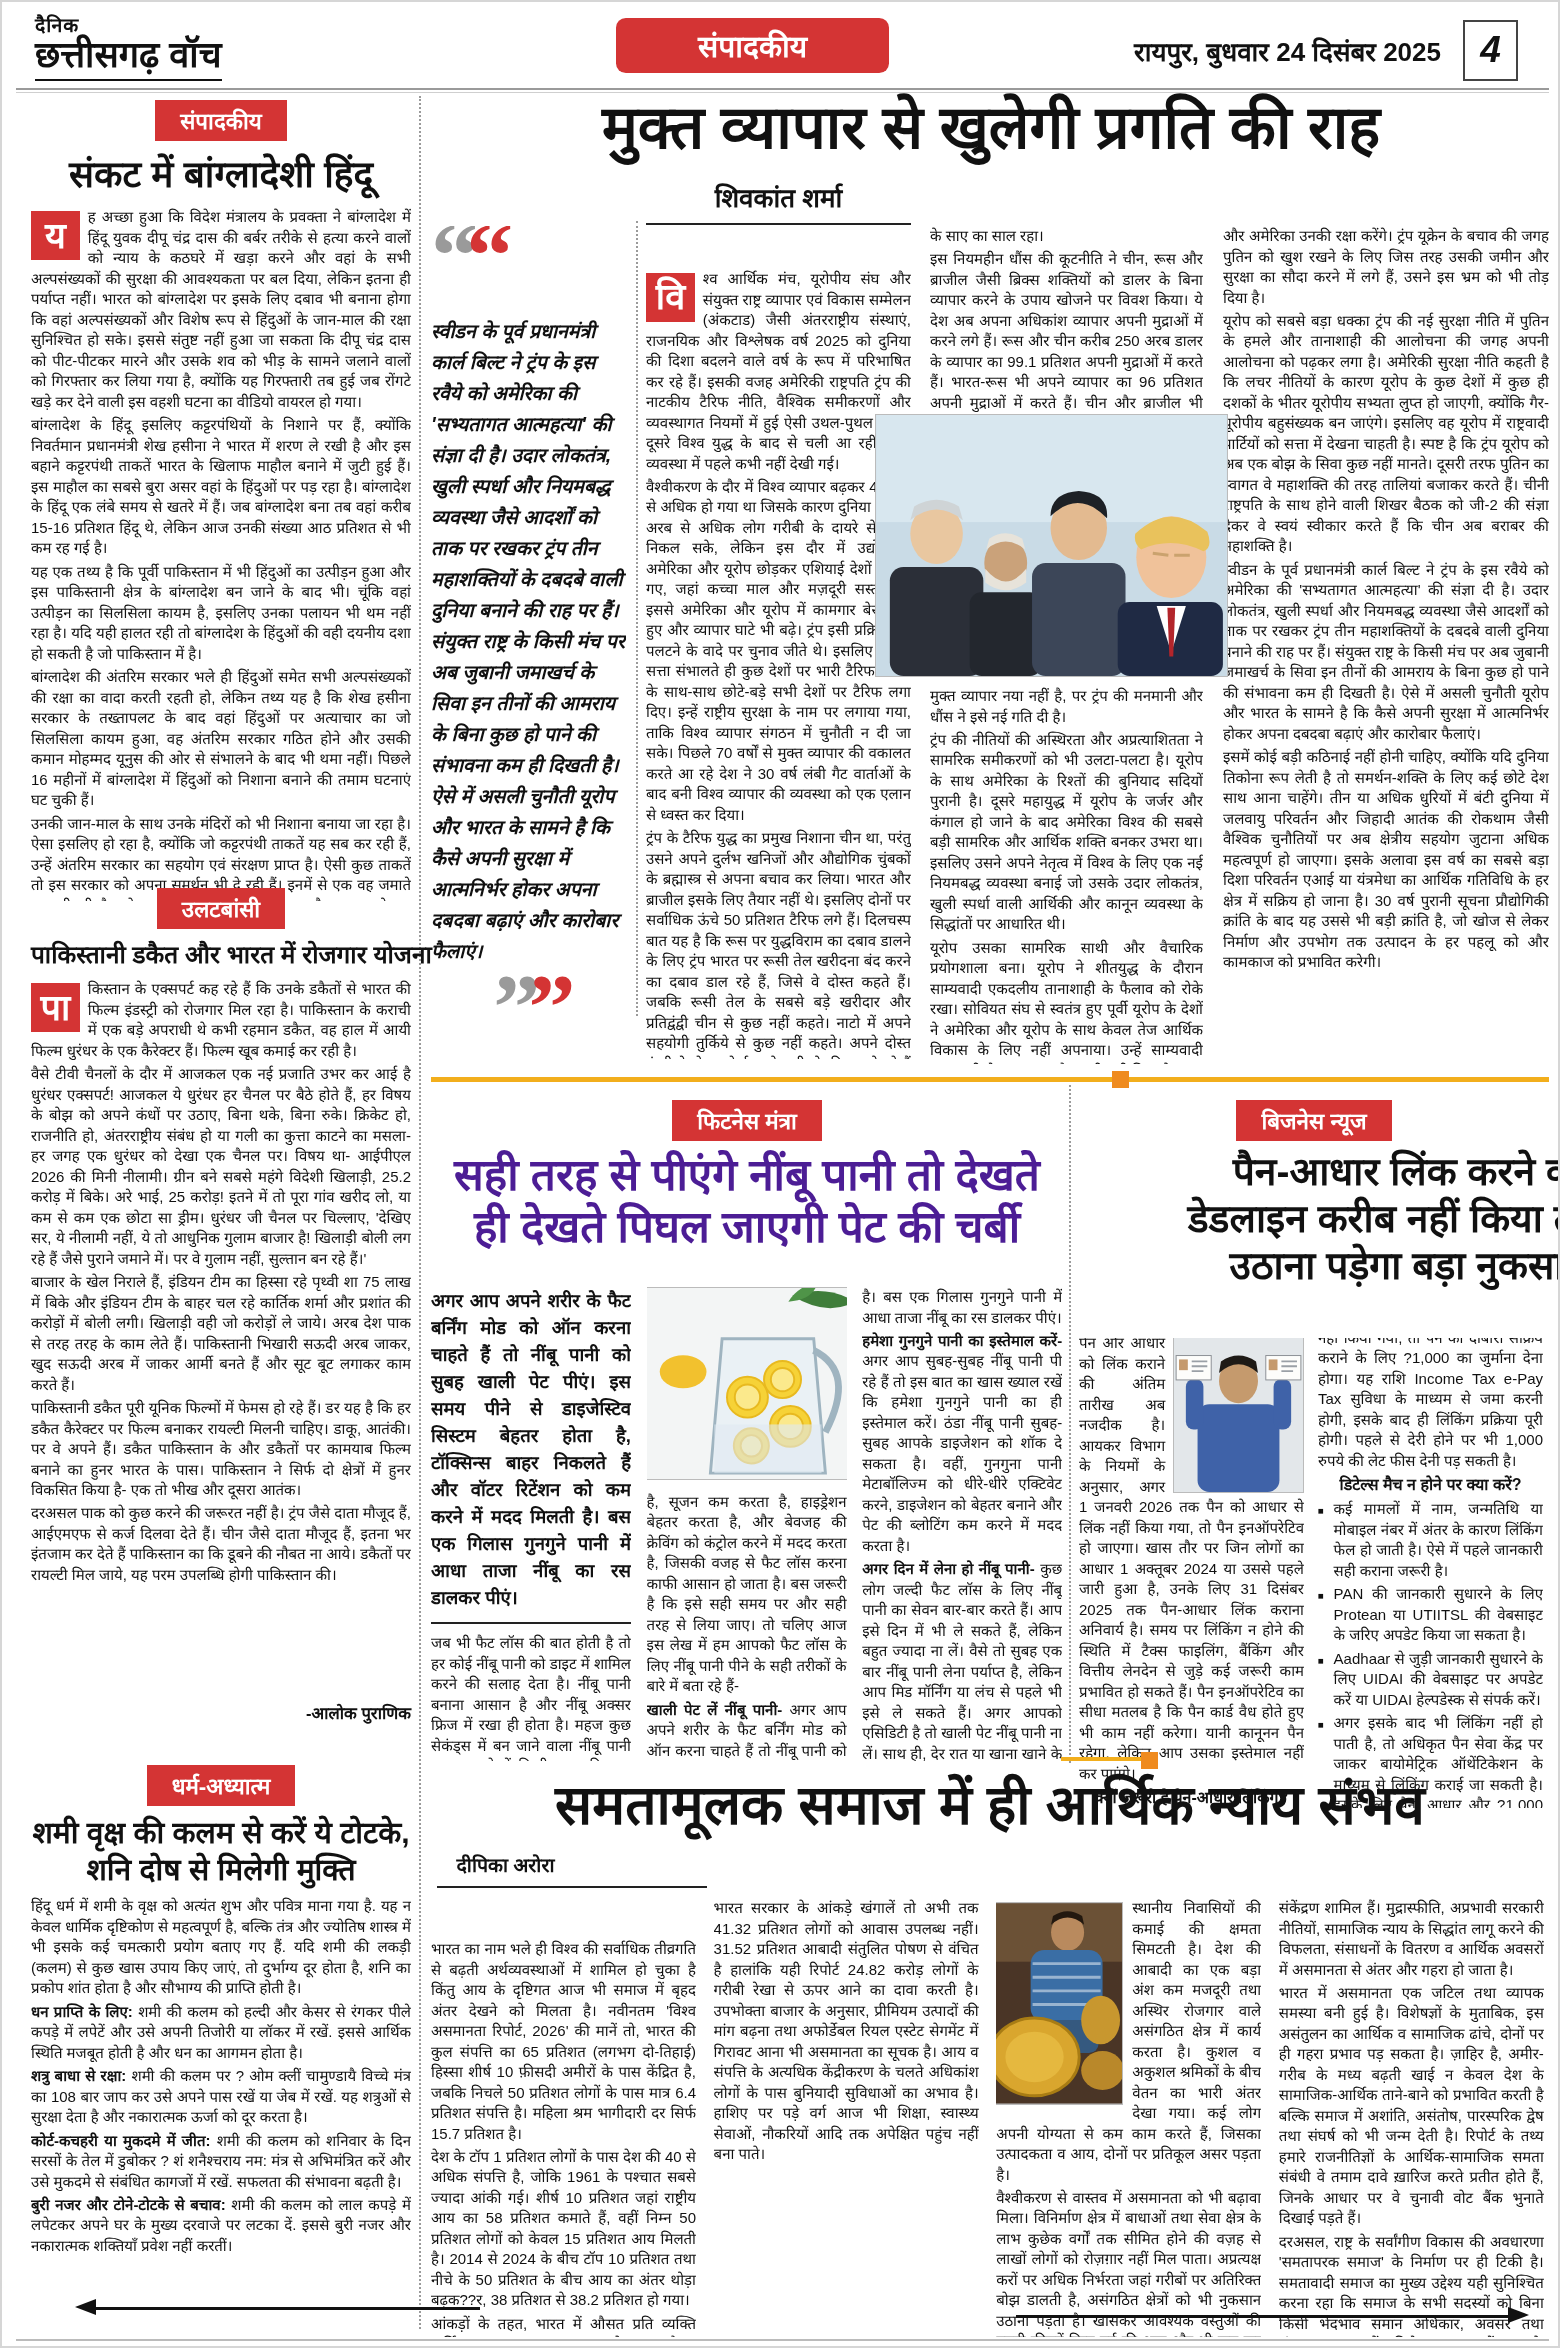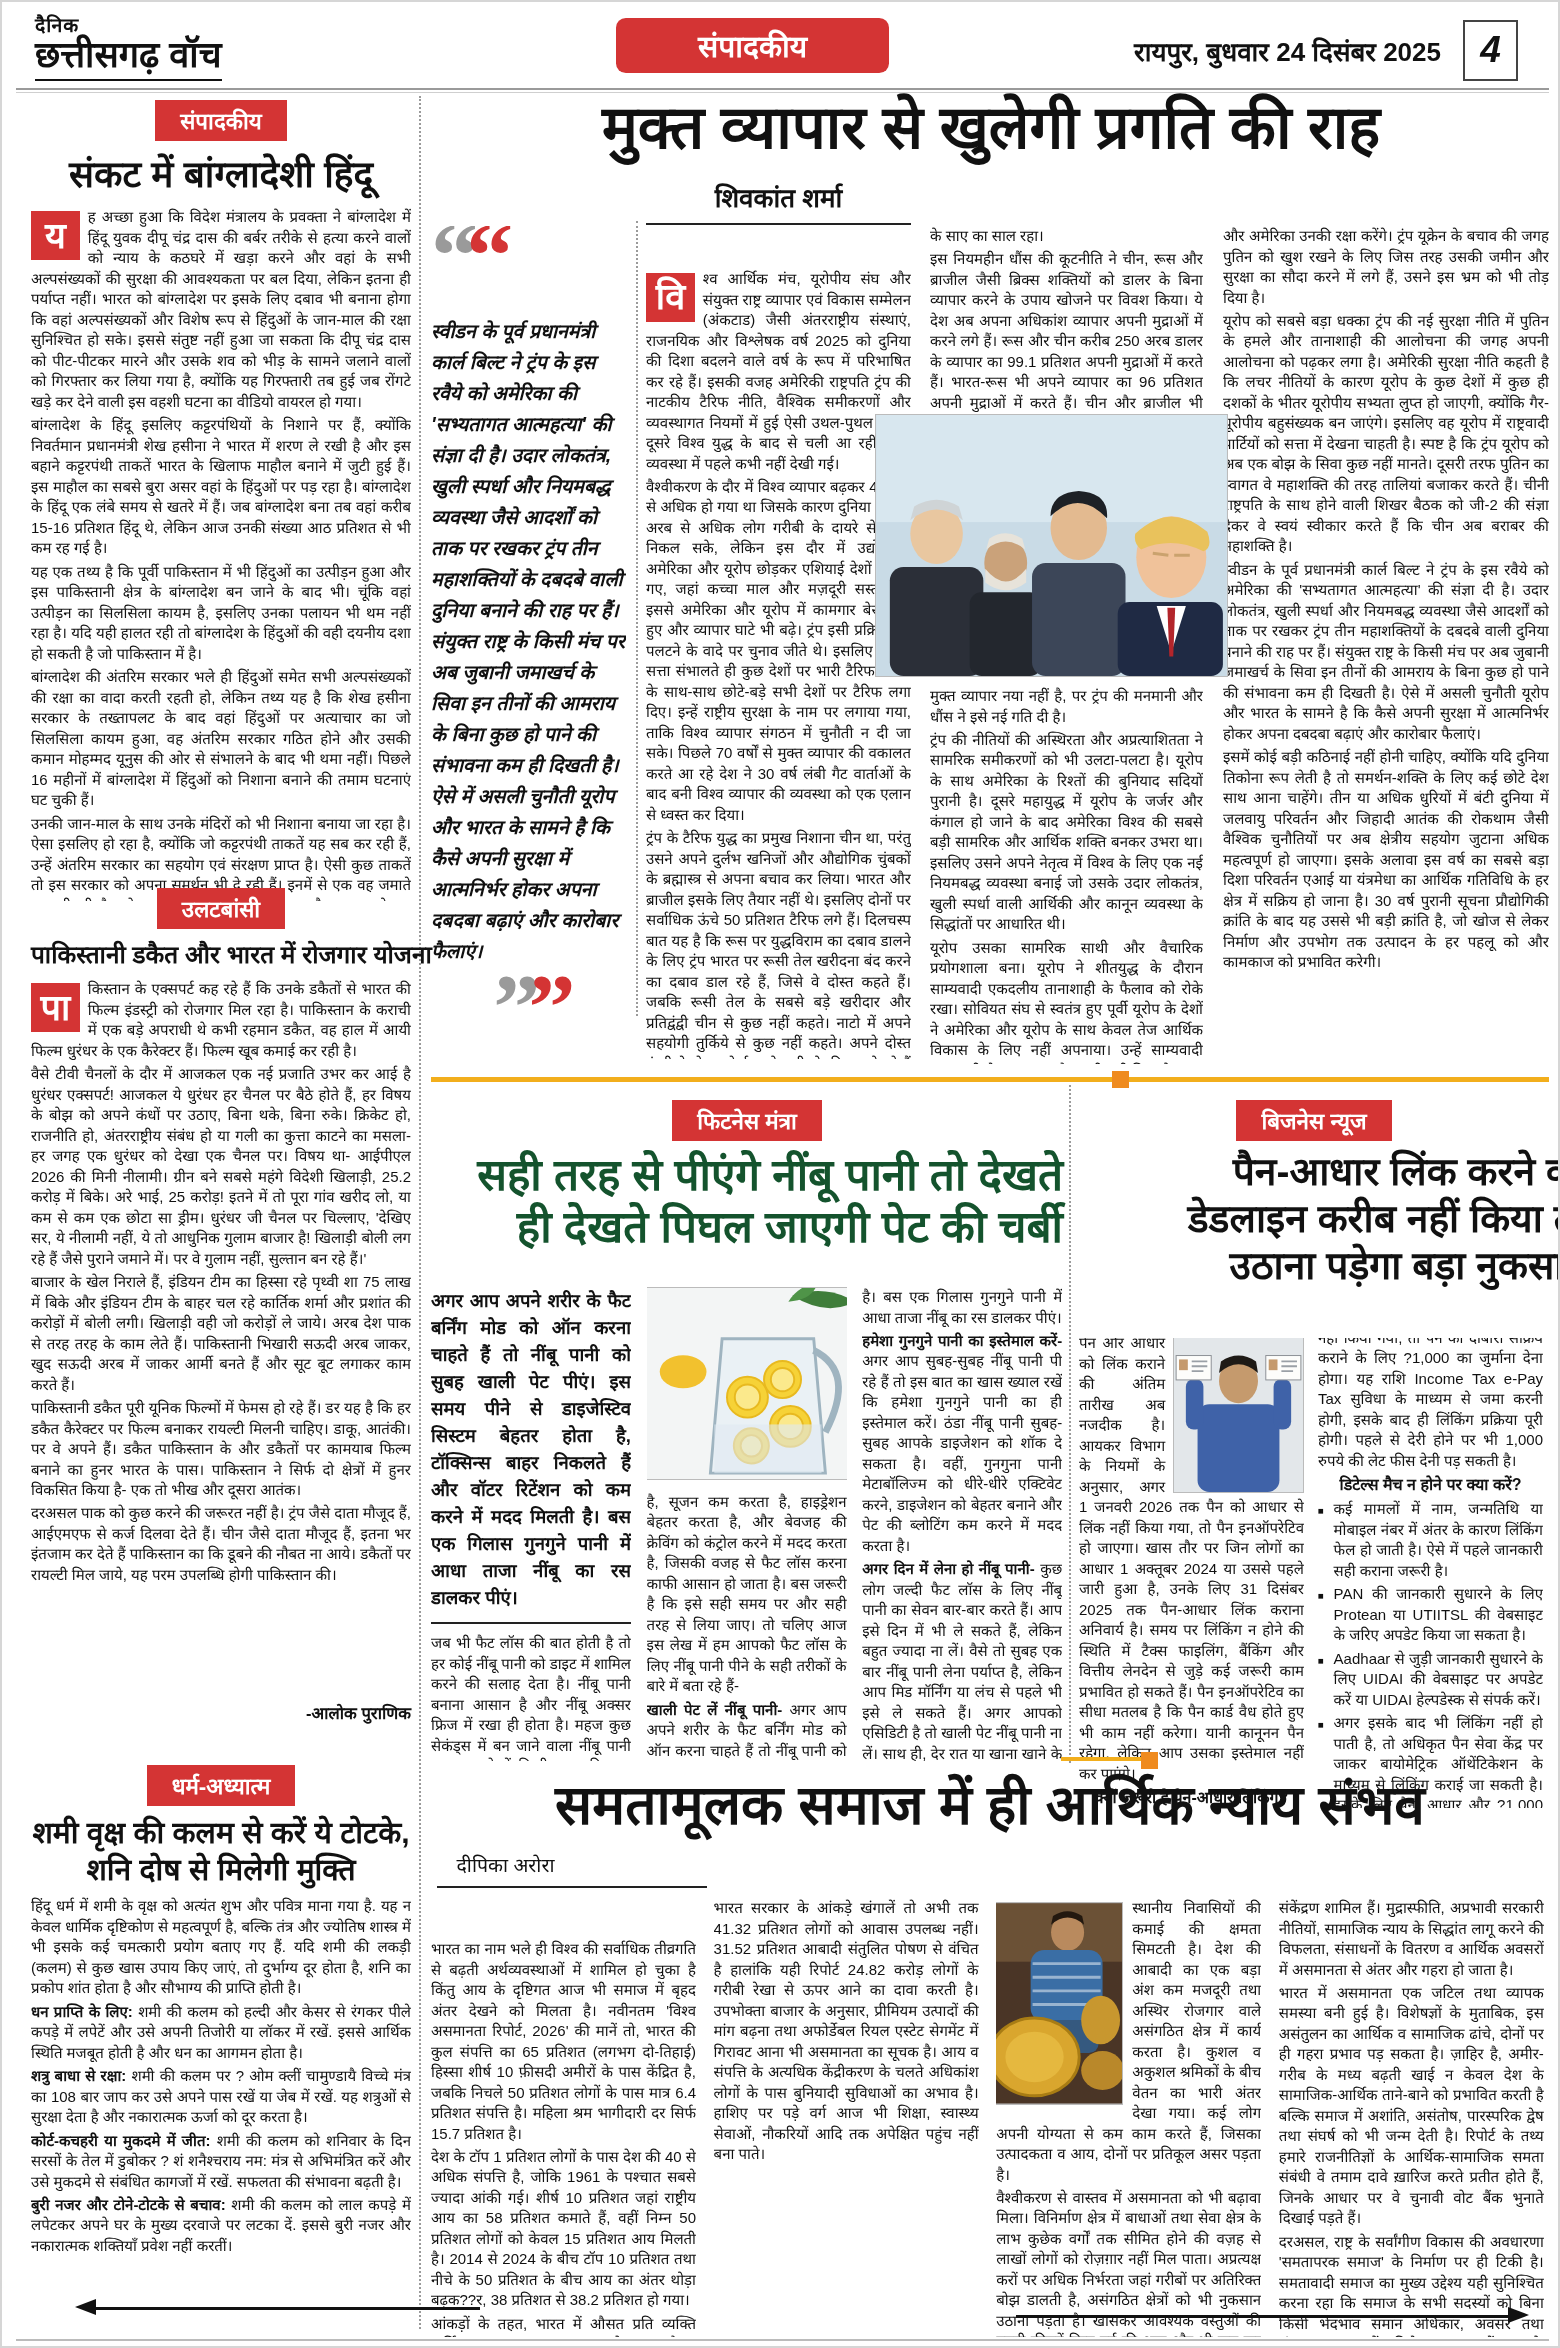--- a/index.html
+++ b/index.html
@@ -45,35 +45,35 @@
   .q-gray{color:#9a9a9a;} .q-red{color:#d43434;}
   .quote-text{font-size:19.5px;line-height:31px;font-weight:700;font-style:italic;margin-top:25px;text-align:left;}
   .colA{position:absolute;left:644px;top:222px;width:265px;height:835px;}
   .colB{position:absolute;left:928px;top:224px;width:273px;}
   .colB-top{height:191px;overflow:hidden;}
   .colB-gap{height:269px;}
   .colB-bot{height:378px;overflow:hidden;}
   .colC{position:absolute;left:1221px;top:224px;width:326px;height:837px;}
   .leaders{position:absolute;left:873px;top:412px;width:351px;height:261px;z-index:3;}
   
-  .fit-head{position:absolute;left:429px;top:1147px;width:632px;text-align:right;color:#14532d;
+  .fit-head{position:absolute;left:429px;top:1147px;width:632px;text-align:center;color:#4c1d95;
         font-size:44px;font-weight:800;line-height:1.18;}
   .fit-body{position:absolute;left:429px;top:1285px;width:632px;height:474px;display:flex;gap:15.6px;overflow:hidden;}
   .fit-col{width:200px;overflow:hidden;}
   .fit-intro .para{font-size:18.5px;line-height:27px;font-weight:800;}
   .fit-intro{border-bottom:2px solid #222;padding-bottom:7.8px;margin-bottom:9.8px;}
   .lemon{width:237px;height:191px;margin-left:-2px;margin-bottom:7.8px;}
   
   .biz-head{position:absolute;left:1114px;top:1147px;width:470px;text-align:right;font-size:39px;font-weight:800;line-height:1.2;}
   .biz-body{position:absolute;left:1077px;top:1336px;width:470px;height:470px;display:flex;gap:14px;overflow:hidden;align-items:center;}
   .biz-col{width:225px;overflow:hidden;}
   .pan{float:right;width:129px;height:154px;margin:3.9px 0 3.9px 7.8px;}
   
   .bot-head{position:absolute;left:429px;top:1763px;width:1118px;text-align:center;font-size:55px;font-weight:800;}
-  .bot-byline{position:absolute;left:435px;top:1849px;width:250px;font-weight:400;font-size:19.5px;
+  .bot-byline{position:absolute;left:435px;top:1849px;width:250px;font-weight:700;font-size:19.5px;
         border-bottom:2.9px solid #222;padding-bottom:7.8px;padding-left:19.5px;}
   .bot-cols{position:absolute;left:429px;top:1896px;width:1118px;height:439px;display:flex;gap:17.6px;overflow:hidden;}
   .bot-col{width:265px;overflow:hidden;}
   .brass{float:left;width:138px;height:201px;margin:3.9px 9.8px 3.9px -13.7px;}
   
   .arrow{position:absolute;height:2.9px;background:#111;}
   .arrow.aleft::before{content:"";position:absolute;left:-21.5px;top:-7.8px;border:8.8px solid transparent;border-right:21.5px solid #111;}
   .arrow.aright::after{content:"";position:absolute;right:-21.5px;top:-7.8px;border:8.8px solid transparent;border-left:21.5px solid #111;}
   .bottom-rule{position:absolute;left:13.7px;top:2337px;width:1533px;border-top:2px solid #bbb;}
 </style>

